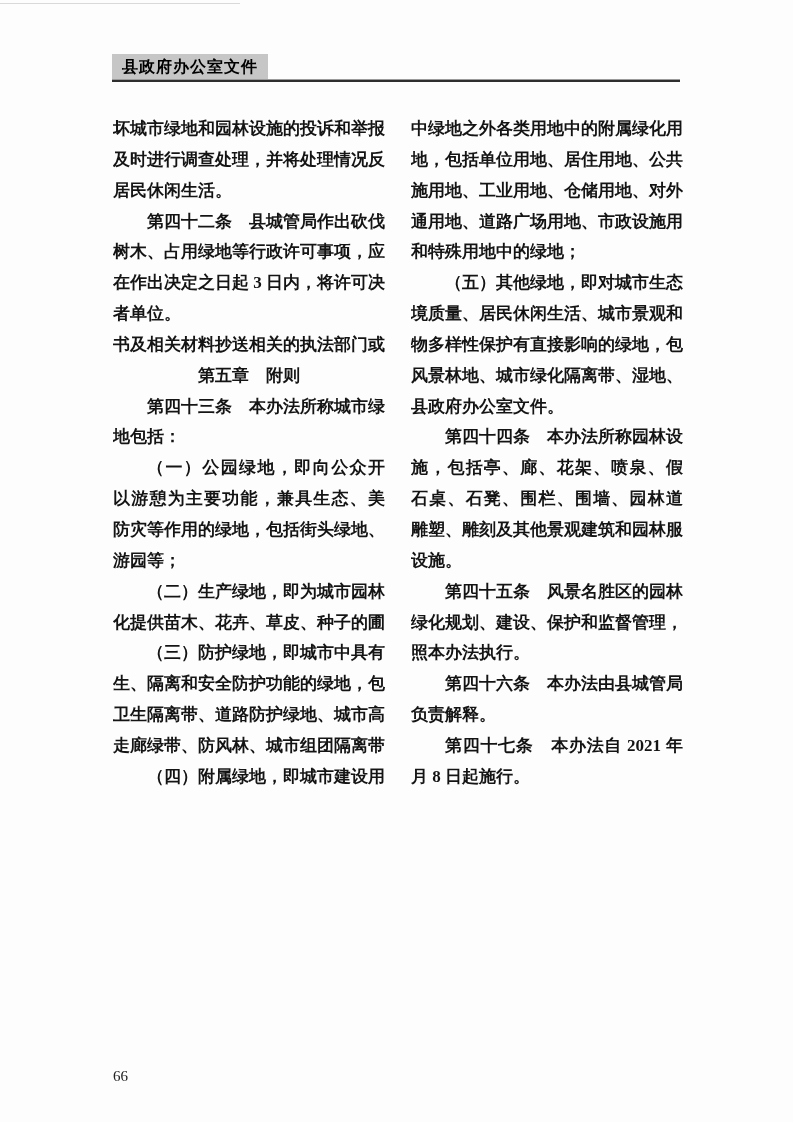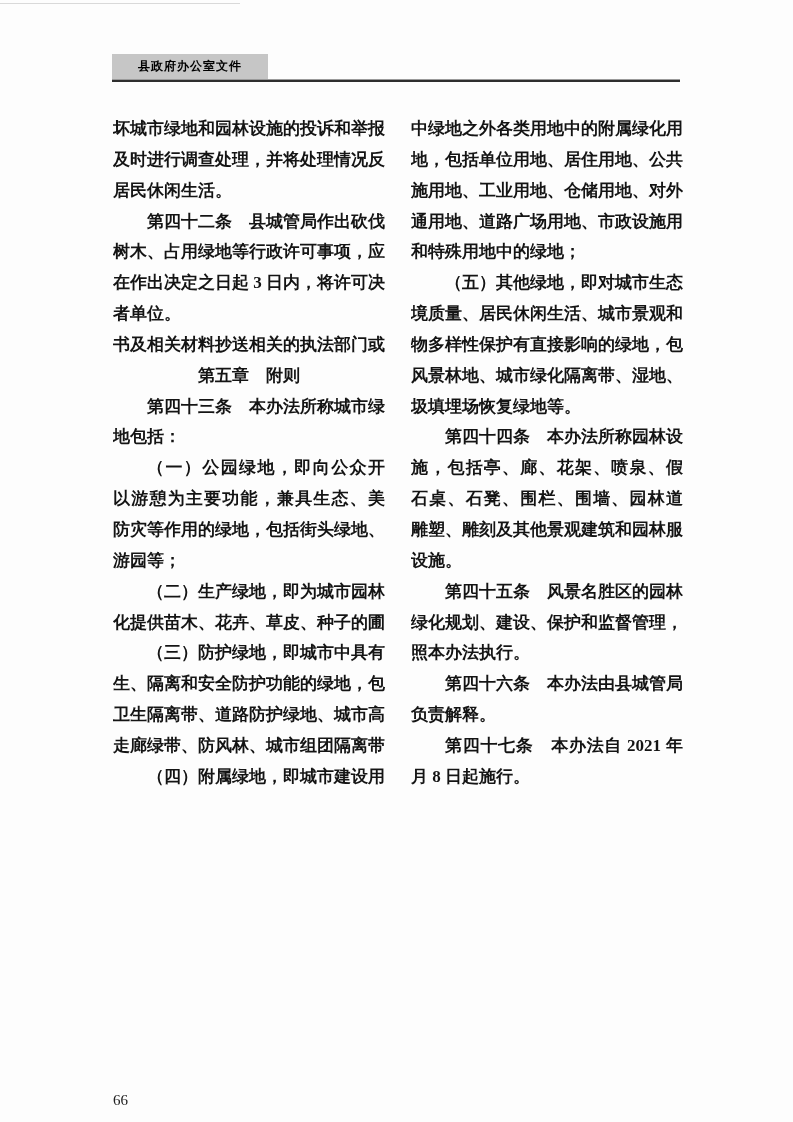--- a/index.html
+++ b/index.html
@@ -25,21 +25,21 @@
   }
   .header-badge {
     position: absolute;
     left: 112px;
     top: 54px;
     width: 156px;
     height: 25px;
     background: #c6c6c6;
     font-family: "Liberation Sans", sans-serif;
     font-weight: bold;
-    font-size: 12px;
+    font-size: 16px;
     line-height: 25px;
     text-align: center;
     color: #000;
     letter-spacing: 1px;
   }
   .header-rule {
     position: absolute;
     left: 112px;
     top: 80px;
     width: 568px;
@@ -76,21 +76,21 @@
   }
   .line.h {
     font-family: "Liberation Sans", sans-serif;
     font-weight: bold;
     text-align: right;
     text-align-last: center;
   }
   .page-number {
     position: absolute;
     left: 113px;
-    top: 1092px;
+    top: 1068px;
     font-size: 15px;
     color: #222;
   }
 </style>
 </head>
 <body>
 
 <div>
 
   <div class="scan-artifact"></div>
@@ -127,21 +127,21 @@
   <div class="col col-right">
       <div class="line j">中绿地之外各类用地中的附属绿化用</div>
       <div class="line j">地，包括单位用地、居住用地、公共设</div>
       <div class="line j">施用地、工业用地、仓储用地、对外交</div>
       <div class="line j">通用地、道路广场用地、市政设施用地</div>
       <div class="line e">和特殊用地中的绿地；</div>
       <div class="line ji">（五）其他绿地，即对城市生态环</div>
       <div class="line j">境质量、居民休闲生活、城市景观和生</div>
       <div class="line j">物多样性保护有直接影响的绿地，包括</div>
       <div class="line j">风景林地、城市绿化隔离带、湿地、垃</div>
-      <div class="line e">圾填埋场恢复绿地等。</div>
+      <div class="line e">县政府办公室文件。</div>
       <div class="line ji">第四十四条　本办法所称园林设</div>
       <div class="line j">施，包括亭、廊、花架、喷泉、假山、</div>
       <div class="line j">石桌、石凳、围栏、围墙、园林道路、</div>
       <div class="line j">雕塑、雕刻及其他景观建筑和园林服务</div>
       <div class="line e">设施。</div>
       <div class="line ji">第四十五条　风景名胜区的园林</div>
       <div class="line j">绿化规划、建设、保护和监督管理，参</div>
       <div class="line e">照本办法执行。</div>
       <div class="line ji">第四十六条　本办法由县城管局</div>
       <div class="line e">负责解释。</div>

